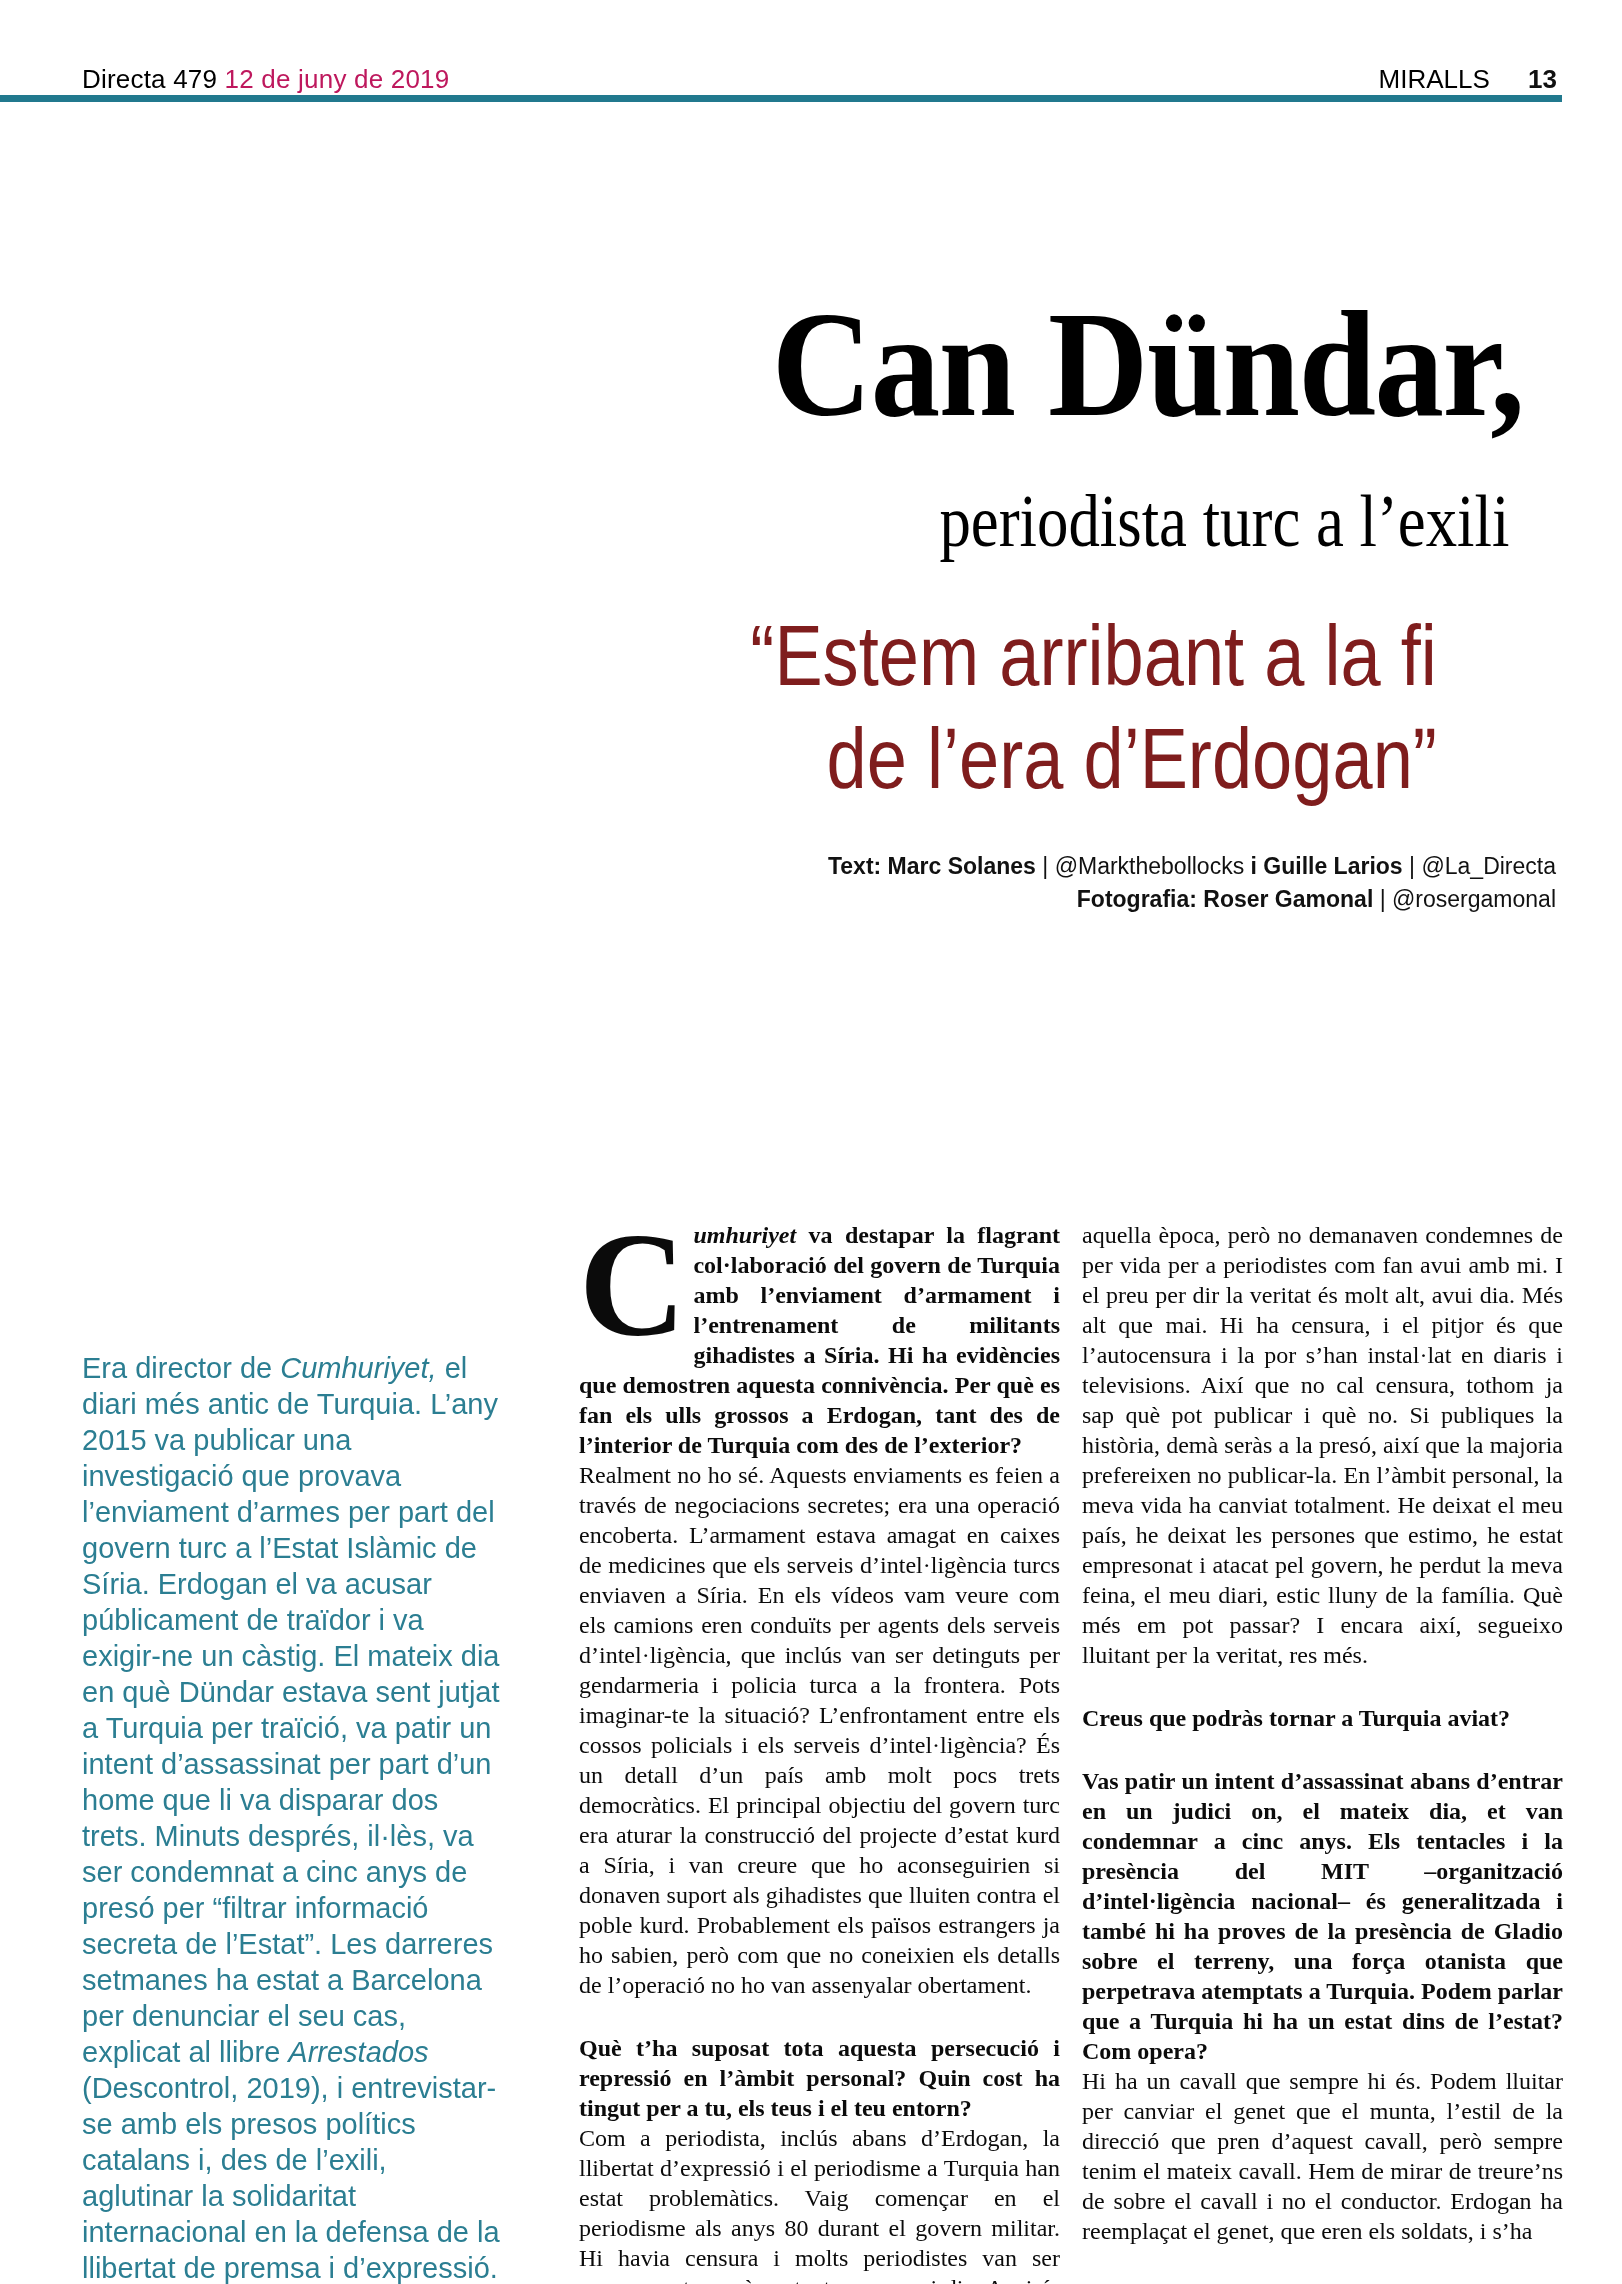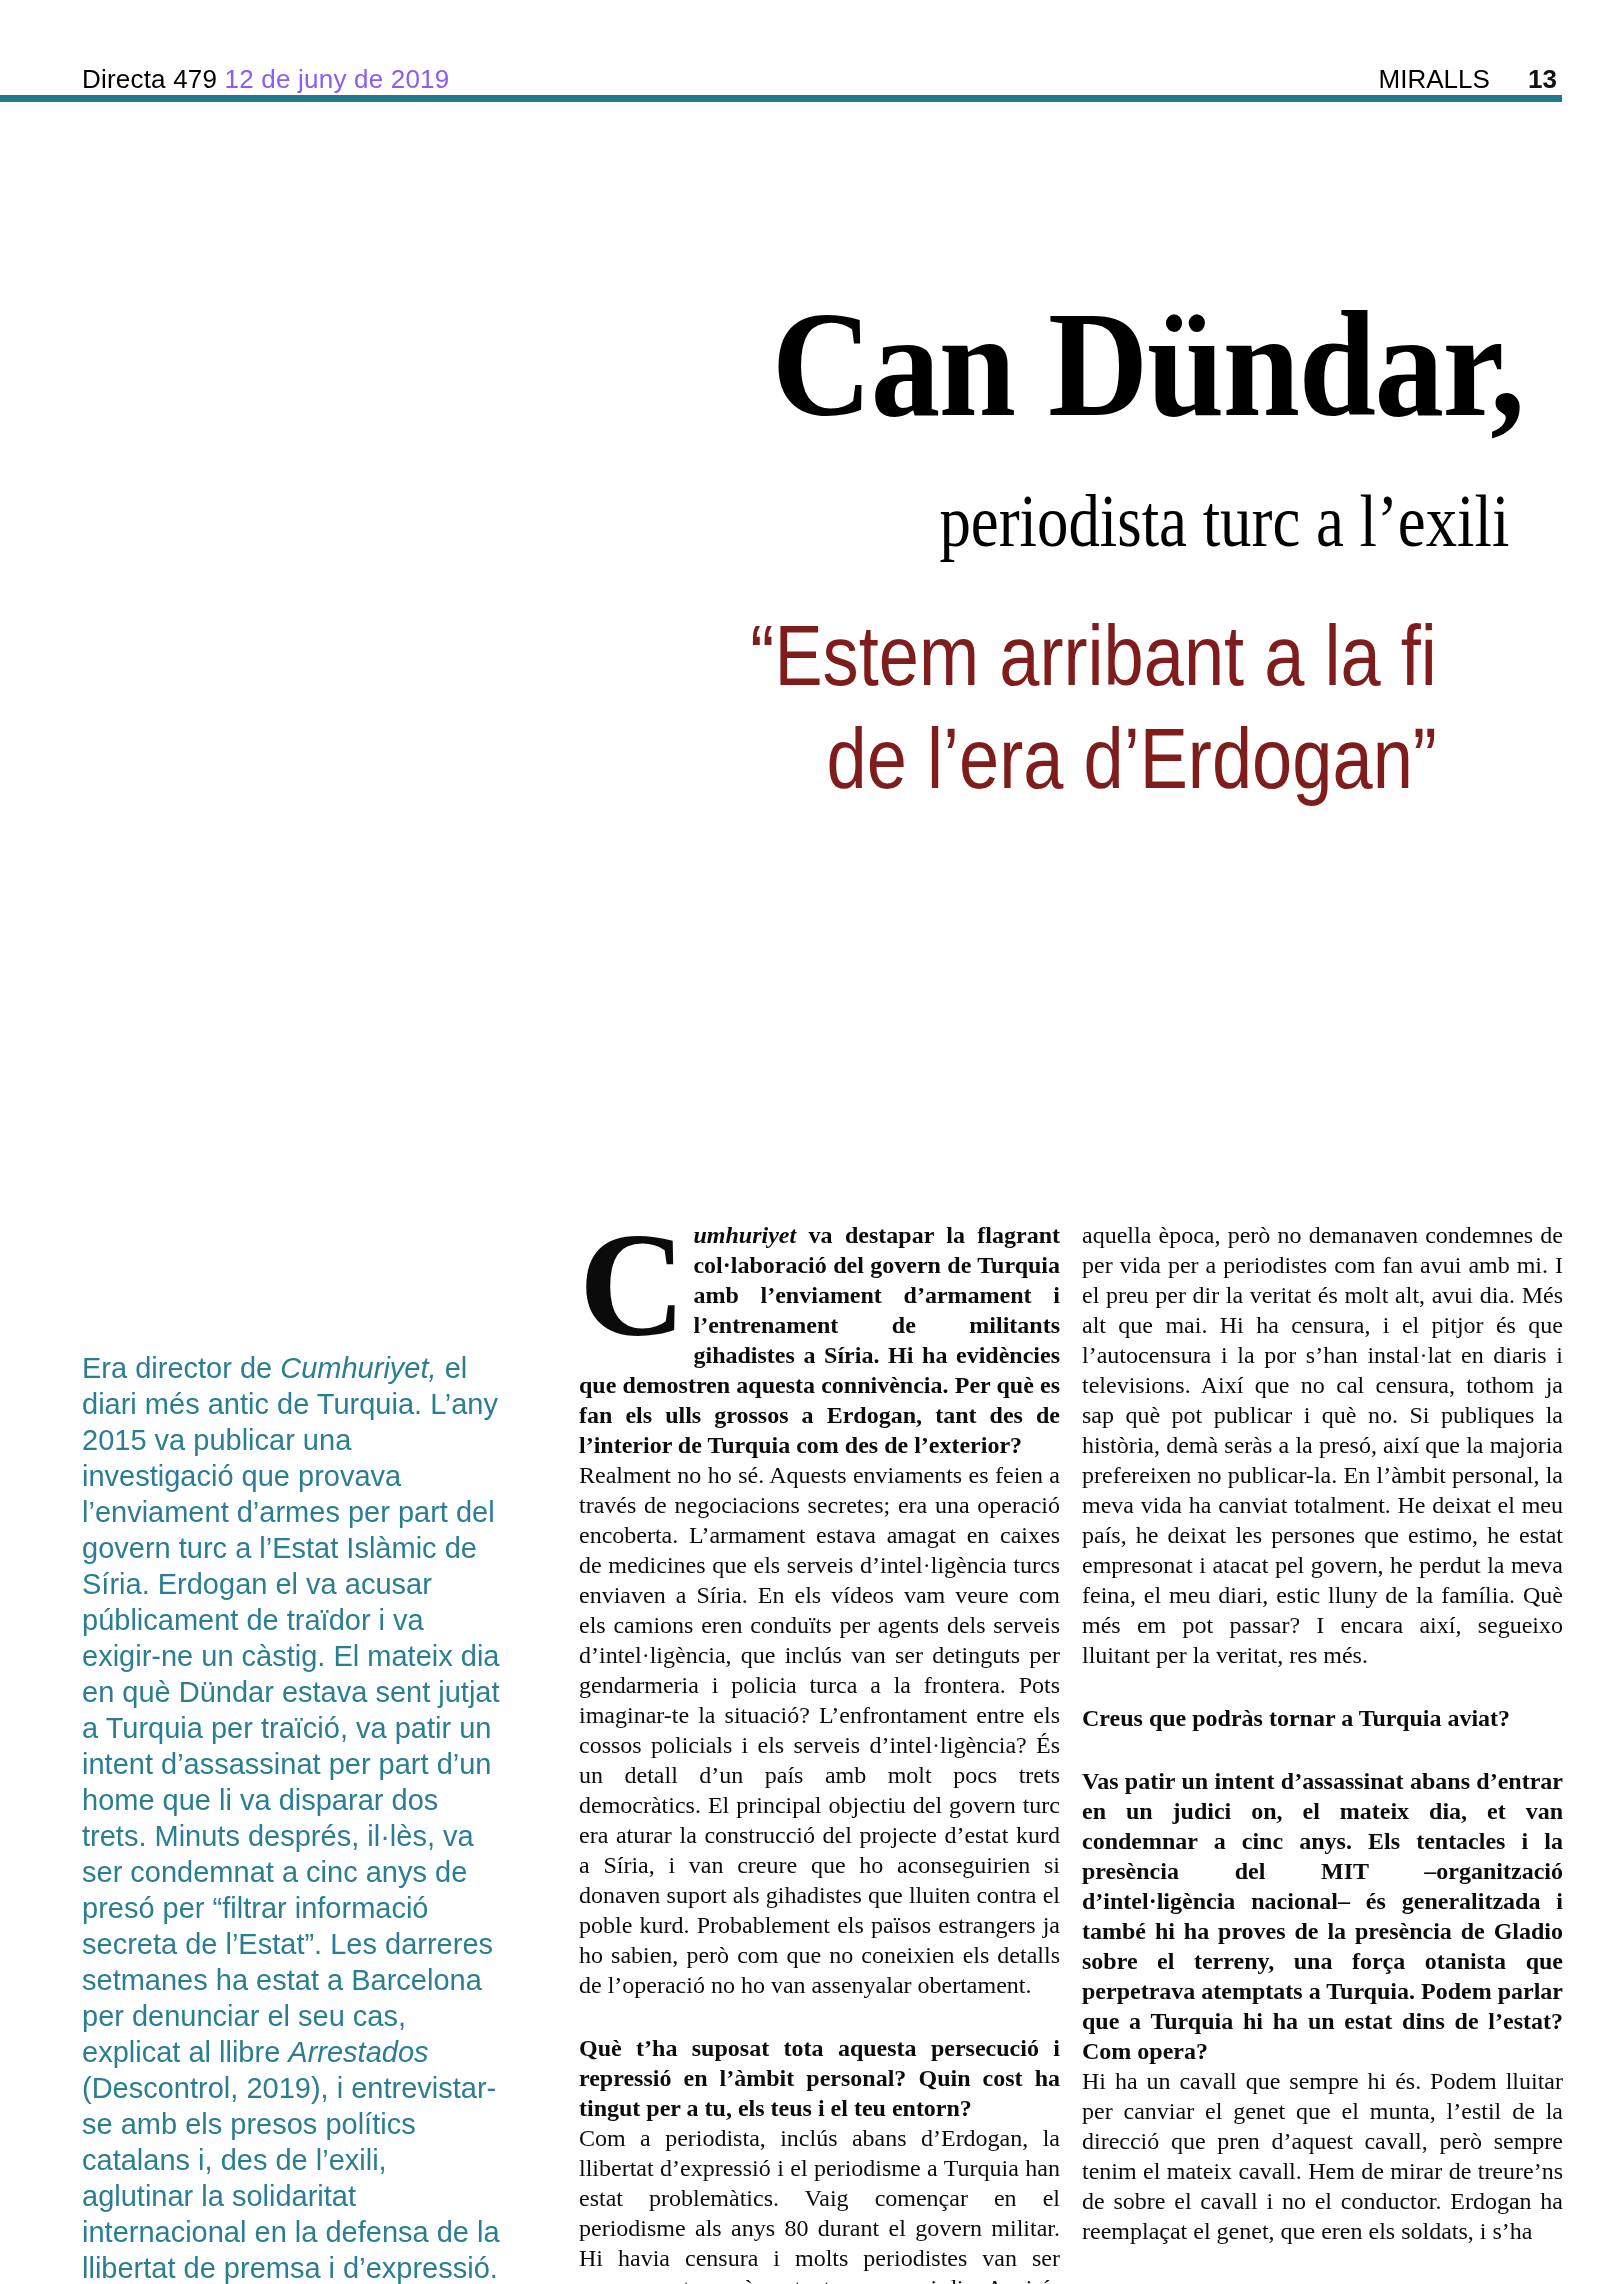--- a/index.html
+++ b/index.html
@@ -8,21 +8,21 @@
     width:1623px;height:2284px;
     background:#ffffff;
     font-family:"Liberation Sans",sans-serif;
     color:#111;
     overflow:hidden;
   }
   
   .header-left{position:absolute;left:82px;top:64px;font-size:26px;letter-spacing:0.2px;white-space:nowrap;}
   .header-right{position:absolute;right:66px;top:64px;font-size:26px;white-space:nowrap;text-align:right;}
   .teal{color:#000000;}
-  .hdr-date{color:#8b5cf6;}
+  .hdr-date{color:#be185d;}
   .hdr-page{color:#111;font-weight:bold;margin-left:31px;}
   .top-rule{position:absolute;left:0;top:95px;width:1562px;height:6.9px;background:#21798E;}
   
   .title-block{position:absolute;left:67px;top:284px;width:1489px;text-align:right;}
   .headline{font-family:"Liberation Serif","DejaVu Serif",serif;font-weight:bold;font-size:151px;line-height:160px;color:#000;letter-spacing:-1.5px;}
   .headline-inner{display:inline-block;transform:scaleX(.92);transform-origin:50% 50%;}
   .subheadline{font-family:"Liberation Serif","DejaVu Serif",serif;font-weight:normal;font-size:73px;line-height:76px;margin-top:40px;color:#000;}
   .subheadline-inner{display:inline-block;transform:scaleX(.86);transform-origin:50% 50%;}
   .quote{margin-top:44px;font-size:86px;line-height:103px;font-weight:200;color:#7f1d1d;}
   .quote-line{display:block;transform:scaleX(.84);transform-origin:50% 50%;white-space:nowrap;}
@@ -72,20 +72,24 @@
     <div class="headline">
       <span class="headline-inner">Can Dündar,</span>
     </div>
     <div class="subheadline">
       <span class="subheadline-inner">periodista turc a l’exili</span>
     </div>
     <div class="quote">
       <span class="quote-line">“Estem arribant a la fi</span>
       <span class="quote-line">de l’era d’Erdogan”</span>
     </div>
+    <div class="byline">
+      <div><span class="run-bold">Text: Marc Solanes</span><span class="run-normal"> | @Markthebollocks </span><span class="run-bold">i Guille Larios</span><span class="run-normal"> | @La_Directa</span></div>
+      <div><span class="run-bold">Fotografia: Roser Gamonal</span><span class="run-normal"> | @rosergamonal</span></div>
+    </div>
   </div>
 
   <div class="sidebar"><span class="run-normal">Era director de </span><span class="run-italic">Cumhuriyet,</span><span class="run-normal"> el diari més antic de Turquia. L’any 2015 va publicar una investigació que provava l’enviament d’armes per part del govern turc a l’Estat Islàmic de Síria. Erdogan el va acusar públicament de traïdor i va exigir-ne un càstig. El mateix dia en què Dündar estava sent jutjat a Turquia per traïció, va patir un intent d’assassinat per part d’un home que li va disparar dos trets. Minuts després, il·lès, va ser condemnat a cinc anys de presó per “filtrar informació secreta de l’Estat”. Les darreres setmanes ha estat a Barcelona per denunciar el seu cas, explicat al llibre </span><span class="run-italic">Arrestados</span><span class="run-normal"> (Descontrol, 2019), i entrevistar-se amb els presos polítics catalans i, des de l’exili, aglutinar la solidaritat internacional en la defensa de la llibertat de premsa i d’expressió.</span></div>
 
   <div id="col1" class="article-col">
       <p class="para lead"><span class="run-dropcap">C</span><span class="run-bold-italic">umhuriyet</span><span class="run-bold"> va destapar la flagrant col·laboració del govern de Turquia amb l’enviament d’armament i l’entrenament de militants gihadistes a Síria. Hi ha evidències que demostren aquesta connivència. Per què es fan els ulls grossos a Erdogan, tant des de l’interior de Turquia com des de l’exterior?</span></p>
       <p class="para answer"><span class="run-normal">Realment no ho sé. Aquests enviaments es feien a través de negociacions secretes; era una operació encoberta. L’armament estava amagat en caixes de medicines que els serveis d’intel·ligència turcs enviaven a Síria. En els vídeos vam veure com els camions eren conduïts per agents dels serveis d’intel·ligència, que inclús van ser detinguts per gendarmeria i policia turca a la frontera. Pots imaginar-te la situació? L’enfrontament entre els cossos policials i els serveis d’intel·ligència? És un detall d’un país amb molt pocs trets democràtics. El principal objectiu del govern turc era aturar la construcció del projecte d’estat kurd a Síria, i van creure que ho aconseguirien si donaven suport als gihadistes que lluiten contra el poble kurd. Probablement els països estrangers ja ho sabien, però com que no coneixien els detalls de l’operació no ho van assenyalar obertament.</span></p>
       <p class="para question"><span class="run-bold">Què t’ha suposat tota aquesta persecució i repressió en l’àmbit personal? Quin cost ha tingut per a tu, els teus i el teu entorn?</span></p>
       <p class="para answer"><span class="run-normal">Com a periodista, inclús abans d’Erdogan, la llibertat d’expressió i el periodisme a Turquia han estat problemàtics. Vaig començar en el periodisme als anys 80 durant el govern militar. Hi havia censura i molts periodistes van ser empresonats, però no tants com avui dia. Avui és pitjor que durant el govern militar. Jo ja vaig ser processat en</span></p>
     </div>

